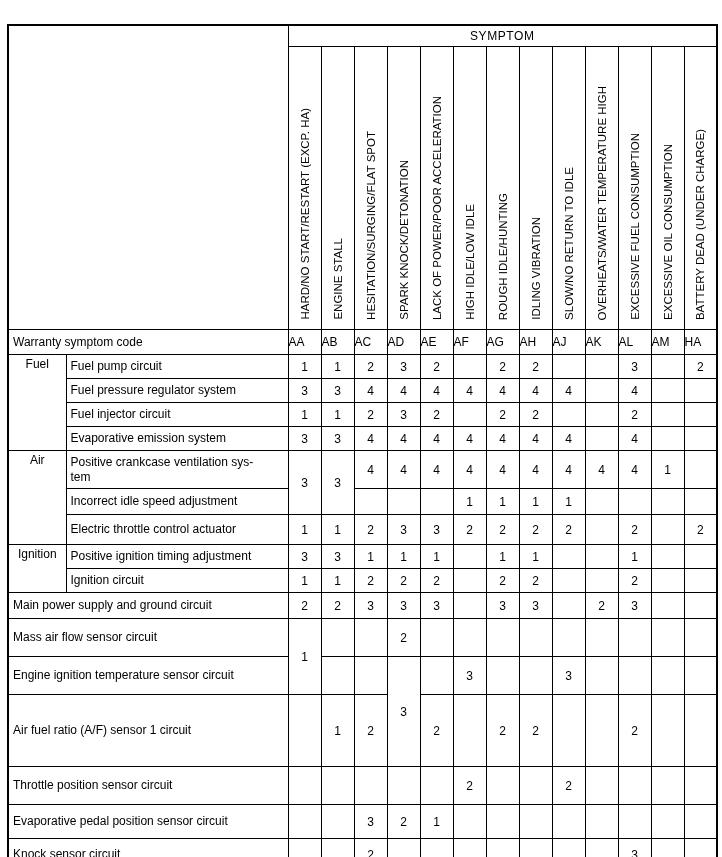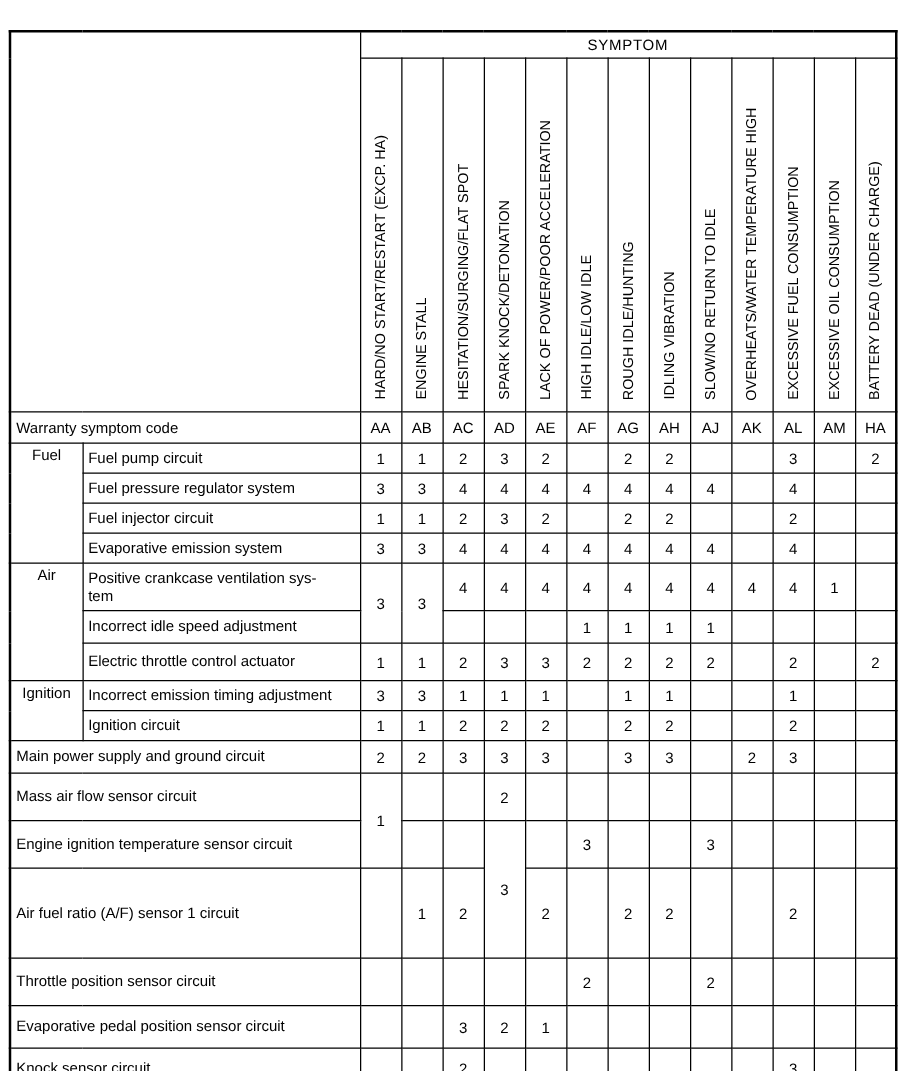--- a/index.html
+++ b/index.html
@@ -17,21 +17,21 @@
   }
   th.symptom { height: 20px; text-align: center; vertical-align: middle; letter-spacing: .6px; }
   td.corner { background: #fff; }
   th.vhead { height: 276px; vertical-align: bottom; text-align: center; padding-bottom: 6px; }
   .vtext {
     display: inline-block;
     writing-mode: vertical-rl;
     transform: rotate(180deg);
     font-size: 11.5px; line-height: 12px; white-space: nowrap;
   }
-  td.code { height: 24px; text-align: center; }
+  td.code { height: 24px; text-align: left; }
   td.rowlabel { padding: 1px 4px; vertical-align: middle; text-align: left; white-space: pre-line; line-height: 1.25; }
   td.cat { padding: 2px 4px; vertical-align: top; text-align: center; }
   td.val { text-align: center; vertical-align: middle; }
 </style>
 </head>
 <body>
 
 <div class="page">
   <table class="matrix">
     <colgroup>
@@ -185,21 +185,21 @@
           <td class="val">2</td>
           <td class="val">2</td>
           <td class="val">2</td>
           <td class="val"></td>
           <td class="val">2</td>
           <td class="val"></td>
           <td class="val">2</td>
         </tr>
         <tr style="height: 24px; padding-left: 12px;">
           <td class="cat" rowspan="2">Ignition</td>
-          <td class="rowlabel">Incorrect emission timing adjustment</td>
+          <td class="rowlabel">Positive ignition timing adjustment</td>
           <td class="val">3</td>
           <td class="val">3</td>
           <td class="val">1</td>
           <td class="val">1</td>
           <td class="val">1</td>
           <td class="val"></td>
           <td class="val">1</td>
           <td class="val">1</td>
           <td class="val"></td>
           <td class="val"></td>

